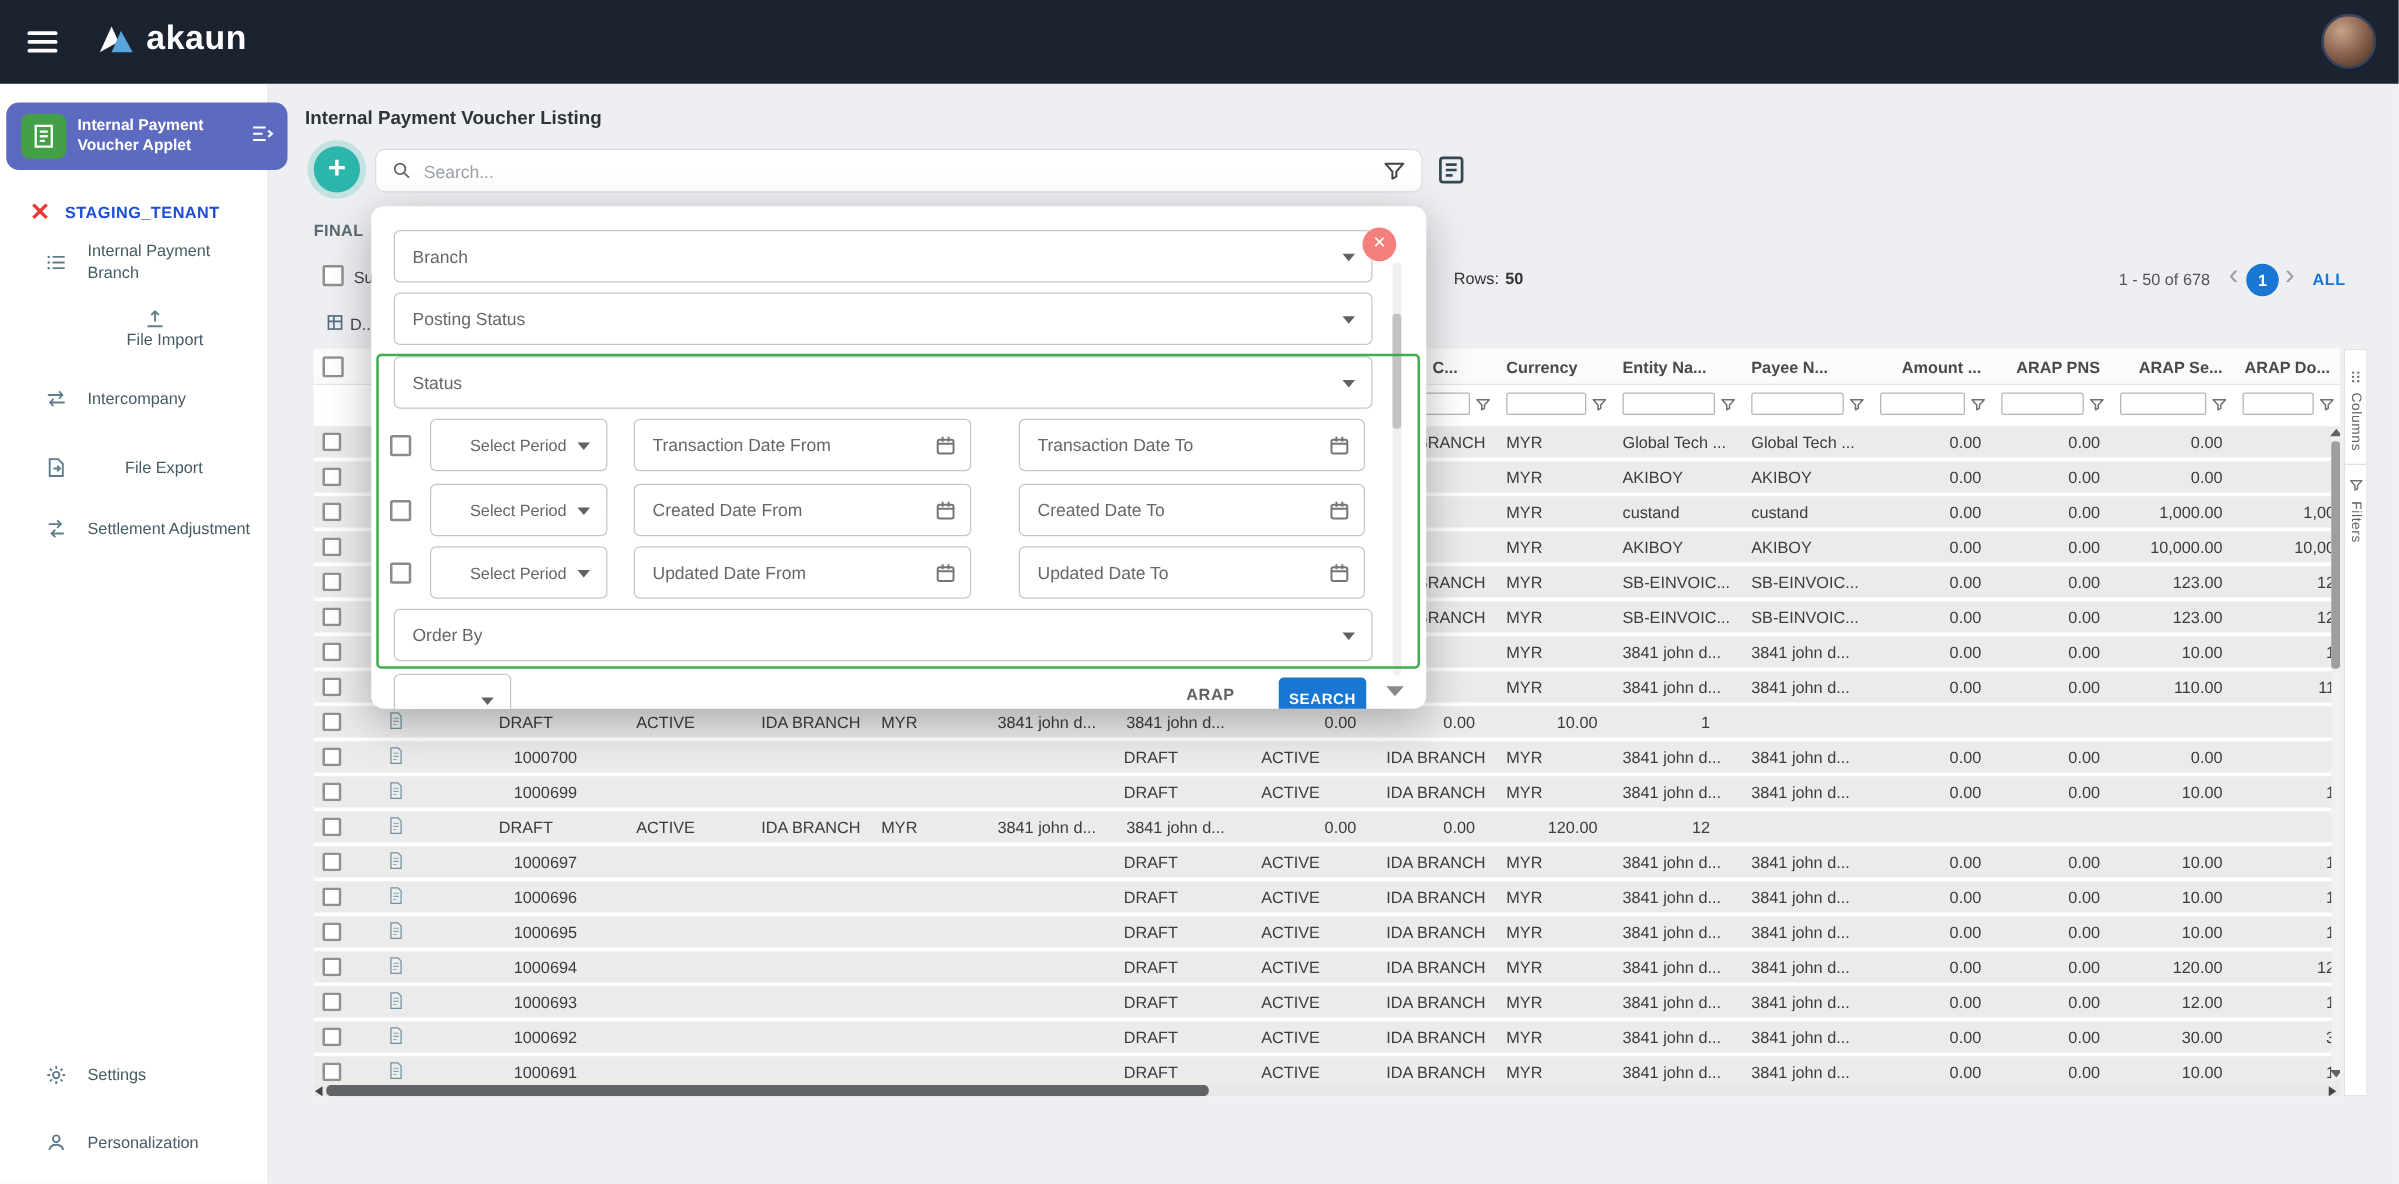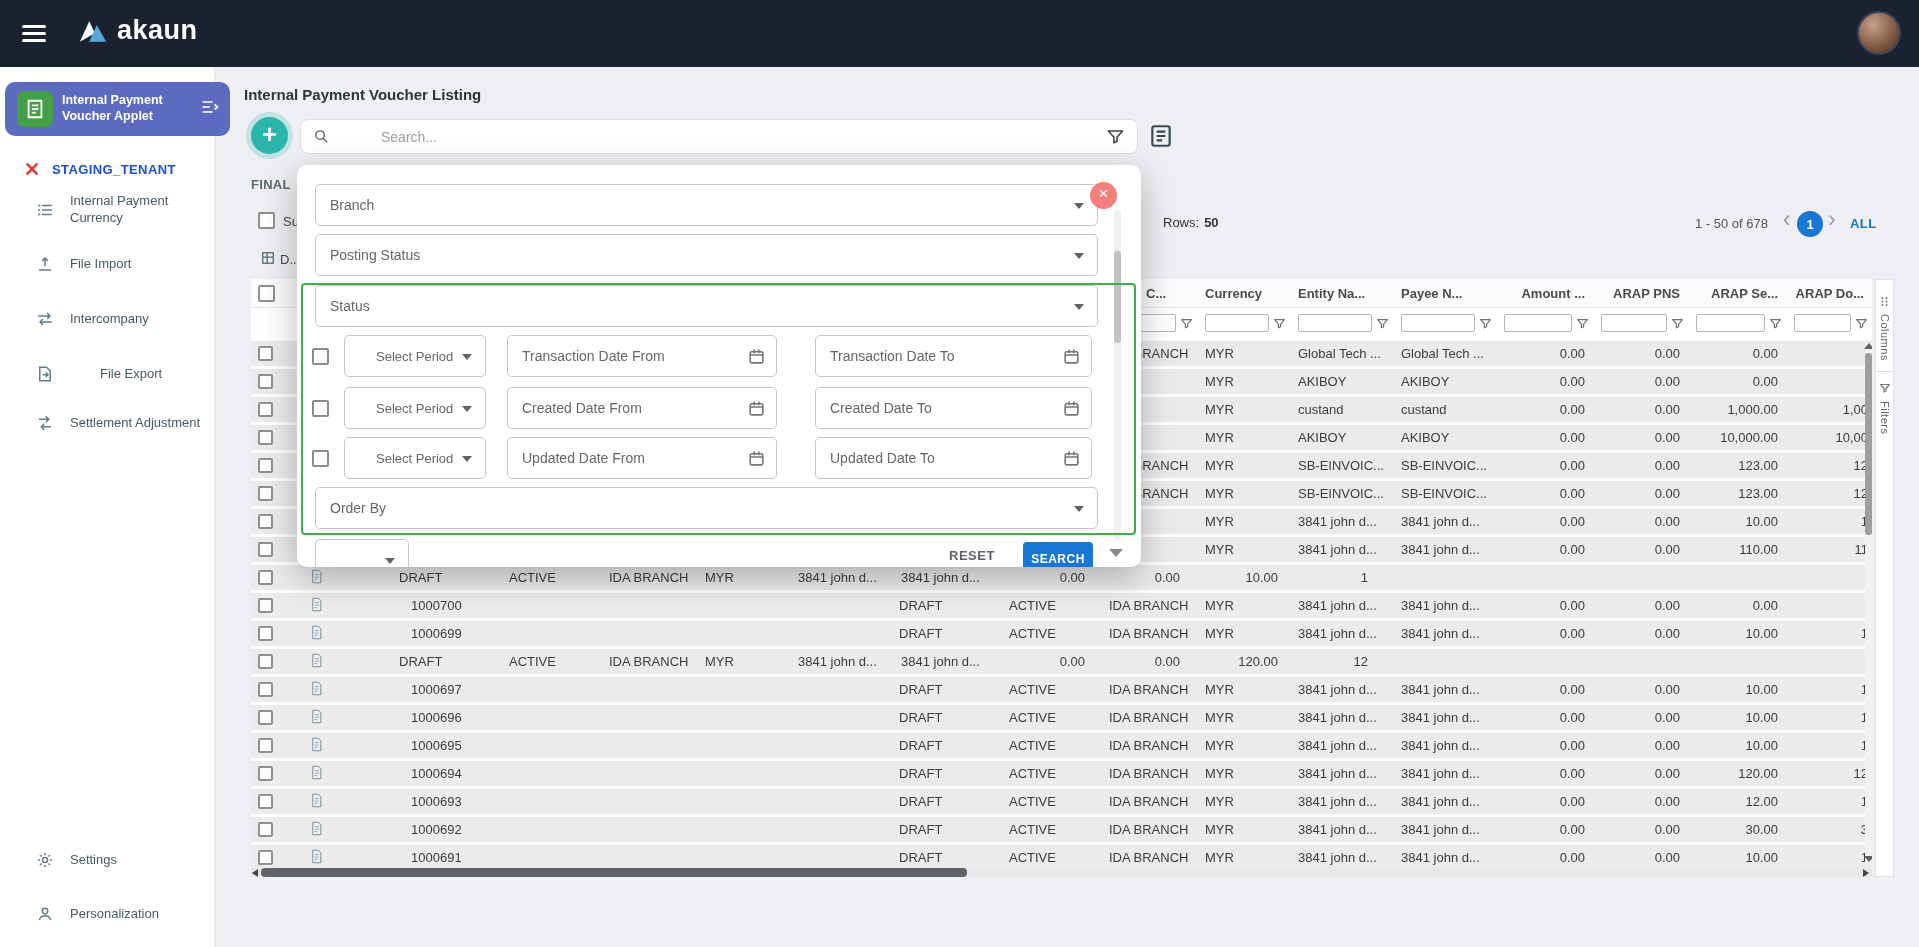--- a/index.html
+++ b/index.html
@@ -21,34 +21,34 @@
                  display:flex; align-items:center; padding:0 10px 0 12px; cursor:pointer; z-index:5; }
   .applet-ic { width:36px; height:36px; background:#43a047; border-radius:7px; display:flex; align-items:center; justify-content:center; flex:none; }
   .applet-title { color:#fff; font-size:12.5px; font-weight:bold; line-height:1.25; margin-left:9px; width:122px; }
   .applet-collapse { margin-left:auto; cursor:pointer; }
   .tenant { position:absolute; left:0; top:86px; width:215px; height:32px; display:flex; align-items:center; padding-left:24px; cursor:pointer; }
   .tenant-name { font-size:13px; font-weight:bold; color:#1d4ed8; letter-spacing:.4px; margin-left:12px; }
   .nav-item { position:absolute; left:0; right:0; display:flex; align-items:center; padding-left:36px; cursor:pointer; }
   .nav-ic { width:20px; flex:none; display:flex; }
   .nav-lbl { font-size:13px; color:#455a64; line-height:1.3; margin-left:14px; max-width:135px; }
   .nav-0 { top:119px; height:48px; }
-  .nav-1 { top:179px; height:36px; }
+  .nav-1 { top:179px; height:36px;flex-direction:column; }
   .nav-2 { top:234px; height:36px; }
   .nav-3 { top:289px; height:36px;gap:30px; }
   .nav-4 { top:332px; height:48px;padding-left:36px; }
   .foot-0 { top:777px; height:32px; }
   .foot-1 { top:831px; height:32px; }
 
   
   .page-title { position:absolute; left:244px; top:86px; font-size:15px; font-weight:bold; color:#2f3437; z-index:10; }
   .add-btn { position:absolute; left:251px; top:117px; width:37px; height:37px; border-radius:50%; background:#2cb5aa;
              box-shadow:0 0 0 5px rgba(44,181,170,.22); cursor:pointer; z-index:10; }
   .add-btn::before { content:"+"; position:absolute; left:0; right:0; top:3px; text-align:center; color:#fff; font-size:25px; font-weight:bold; }
   .search-bar { position:absolute; left:300px; top:119px; width:838px; height:35px; background:#fff; border:1px solid #dcdee0;
-                border-radius:8px; display:flex; align-items:center; padding:0 12px; z-index:10;gap:42px; }
+                border-radius:8px; display:flex; align-items:center; padding:0 12px; z-index:10; }
   .search-input { flex:1; border:none; outline:none; font-size:14px; color:#444; margin-left:9px; background:transparent; }
   .search-input::placeholder { color:#9aa0a6; }
   .bar-funnel { margin-left:auto; cursor:pointer; display:flex; }
   .report-btn { position:absolute; left:1148px; top:121px; cursor:pointer; z-index:10; }
   .tab-final { position:absolute; left:251px; top:177px; font-size:13px; font-weight:bold; color:#5c6a72; letter-spacing:.3px; cursor:pointer; z-index:10; }
   .sum-cb { position:absolute; left:258px; top:212px; z-index:10; }
   .sum-label { position:absolute; left:283px; top:214px; font-size:13px; color:#444; z-index:10; }
   .rows-info { position:absolute; left:1163px; top:215px; font-size:13px; color:#333; z-index:10; }
   .rows-info b { margin-left:5px; }
   .range { position:absolute; left:1695px; top:216px; font-size:13px; color:#555; z-index:10; }
@@ -170,21 +170,21 @@
         <span class="nav-ic">
           <svg viewBox="0 0 24 24" width="18" height="18">
             <path d="M8 6h13M8 12h13M8 18h13" stroke="#607d8b" stroke-width="2" fill="none"></path>
             <g fill="#607d8b">
               <circle cx="4" cy="6" r="1.3"></circle>
               <circle cx="4" cy="12" r="1.3"></circle>
               <circle cx="4" cy="18" r="1.3"></circle>
             </g>
           </svg>
         </span>
-        <span class="nav-lbl">Internal Payment Currency</span>
+        <span class="nav-lbl">Internal Payment Branch</span>
       </div>
       <div class="nav-item nav-1">
         <span class="nav-ic">
           <svg viewBox="0 0 24 24" width="18" height="18" fill="none" stroke="#607d8b" stroke-width="2">
             <path d="M12 15V4M8 8l4-4 4 4"></path>
             <path d="M4 20h16"></path>
           </svg>
         </span>
         <span class="nav-lbl">File Import</span>
       </div>
@@ -911,18 +911,18 @@
         <svg viewBox="0 0 24 24" width="19" height="19" fill="none" stroke="#757575" stroke-width="2">
           <rect x="4" y="6" width="16" height="14" rx="2"></rect>
           <path d="M4 10h16M9 3v5M15 3v5"></path>
         </svg>
       </span>
   </div>
 
   <div class="fld" style="left:18px;top:374px;width:94px">
     <span class="caret"></span>
   </div>
-  <div class="reset-btn">RESET</div>
+  <div class="reset-btn">ARAP</div>
   <div class="search-btn">SEARCH</div>
   <div class="m-track"></div>
   <div class="m-thumb"></div>
   <div class="m-dn"></div>
 </div>
 
 </body></html>

